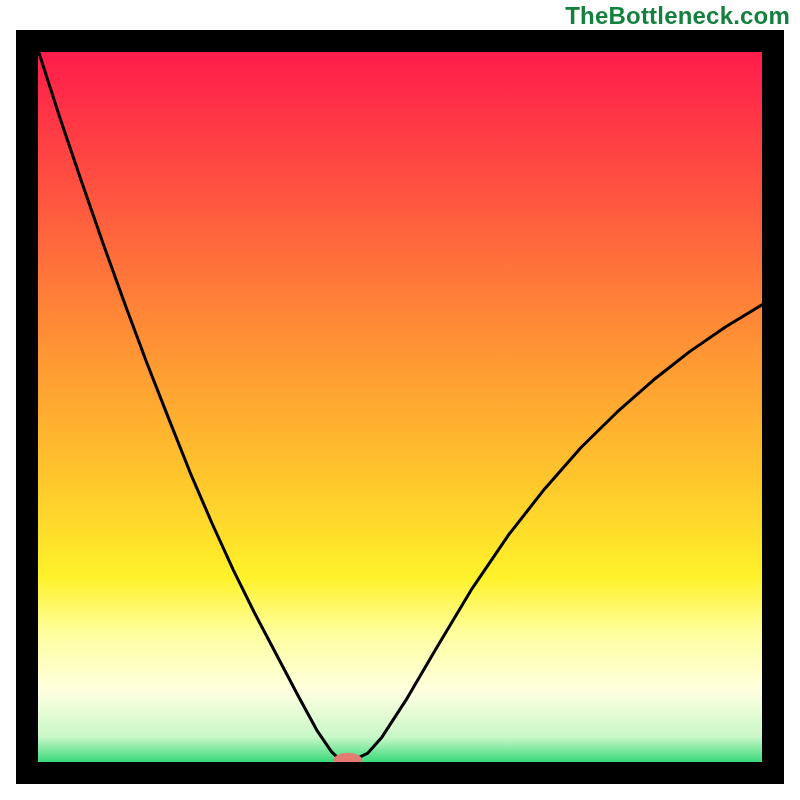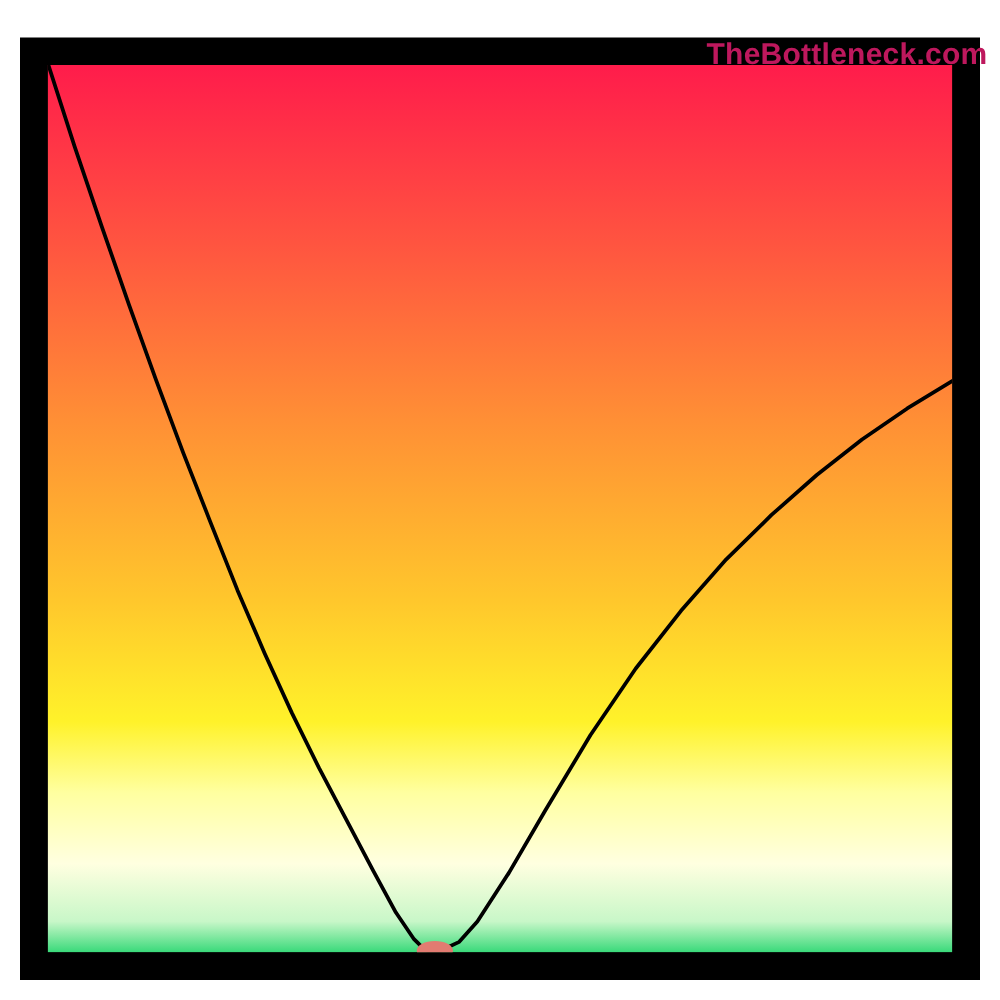--- a/index.html
+++ b/index.html
@@ -16,24 +16,23 @@
     width: 800px;
     height: 800px;
     background: #fff;
   }
   .watermark {
     position: absolute;
     top: 2px;
     right: 10px;
     font-size: 24px;
     font-weight: 600;
-    color: #be185d;
+    color: #15803d;
     letter-spacing: 0.2px;
     z-index: 10;
-    margin-top: 28px;
   }
   .plot-border {
     position: absolute;
     left: 16px;
     top: 30px;
     width: 768px;
     height: 754px;
     background: #000;
   }
   .plot-inner {

